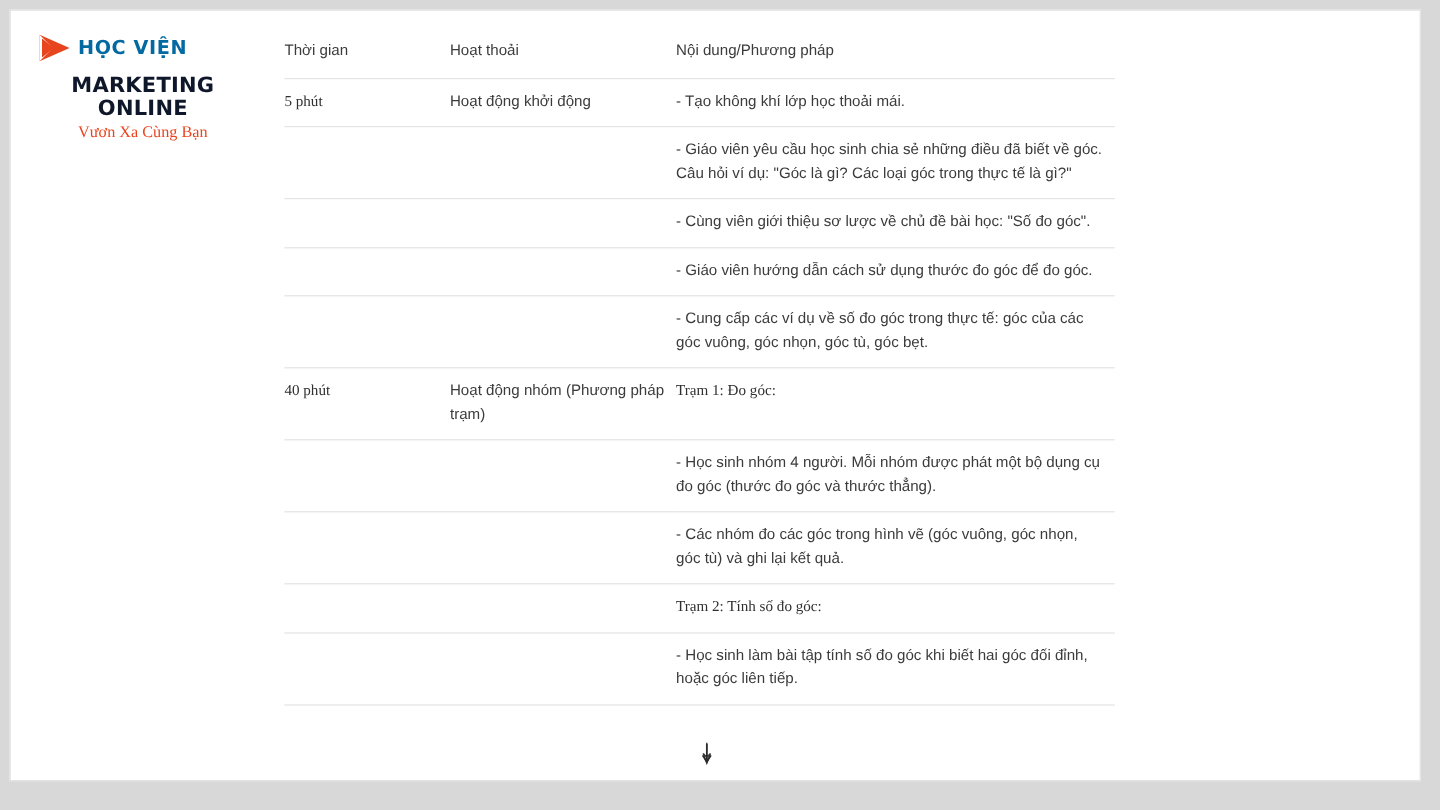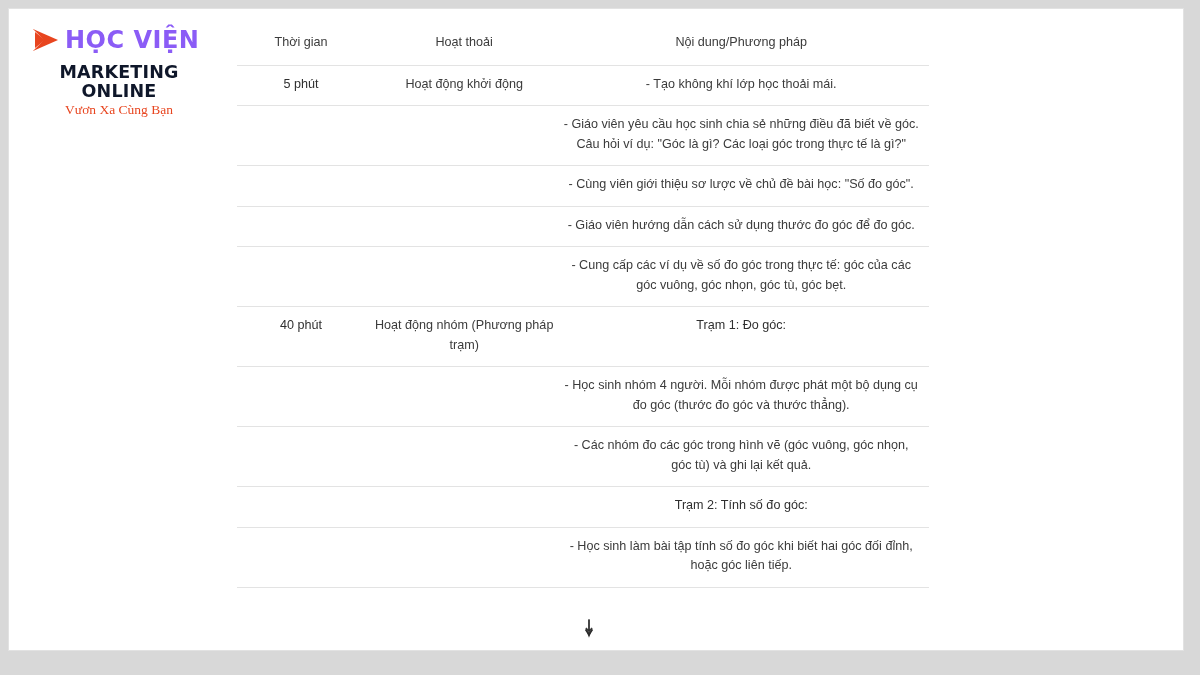--- a/index.html
+++ b/index.html
@@ -43,23 +43,23 @@
   .logo-mark {
     width: 30px;
     height: 26px;
     position: relative;
     flex: none;
   }
   .logo-mark svg { display: block; }
   .logo-hv {
     font-family: "DejaVu Sans", sans-serif;
     font-weight: bold;
-    font-size: 24px;
+    font-size: 16px;
     letter-spacing: 0.5px;
-    color: #8b5cf6;
+    color: #0369a1;
     line-height: 1;
   }
   .logo-row2 {
     font-family: "DejaVu Sans", sans-serif;
     font-weight: bold;
     font-size: 17.5px;
     color: #0f172a;
     letter-spacing: 0.2px;
     line-height: 1.1;
     margin-top: 10px;
@@ -77,37 +77,37 @@
     position: absolute;
     left: 228px;
     top: 22px;
     width: 692px;
     border-collapse: collapse;
     font-size: 12.6px;
     color: #3b3b3b;
   }
   .doc-table th,
   .doc-table td {
-    text-align: center;
+    text-align: left;
     vertical-align: top;
     padding: 9px 10px 11px 0;
     border-bottom: 1px solid #e3e3e3;
     line-height: 1.55;
     font-weight: normal;
   }
   .doc-table thead th {
     padding-top: 2px;
     padding-bottom: 12px;
     color: #3b3b3b;
   }
   .col-time   { width: 134px; }
   .col-act    { width: 186px; }
   .col-content{ width: 372px; }
 
-  .cell-strong { font-weight: bold; color: #2f2f2f; }
+  .cell-strong { font-weight: bold; color: #2f2f2f; font-family: Liberation Serif, serif; }
   .cell-empty { }
 
   
   .cursor {
     position: absolute;
     left: 574px;
     top: 609px;
     width: 14px;
     height: 20px;
     pointer-events: none;

